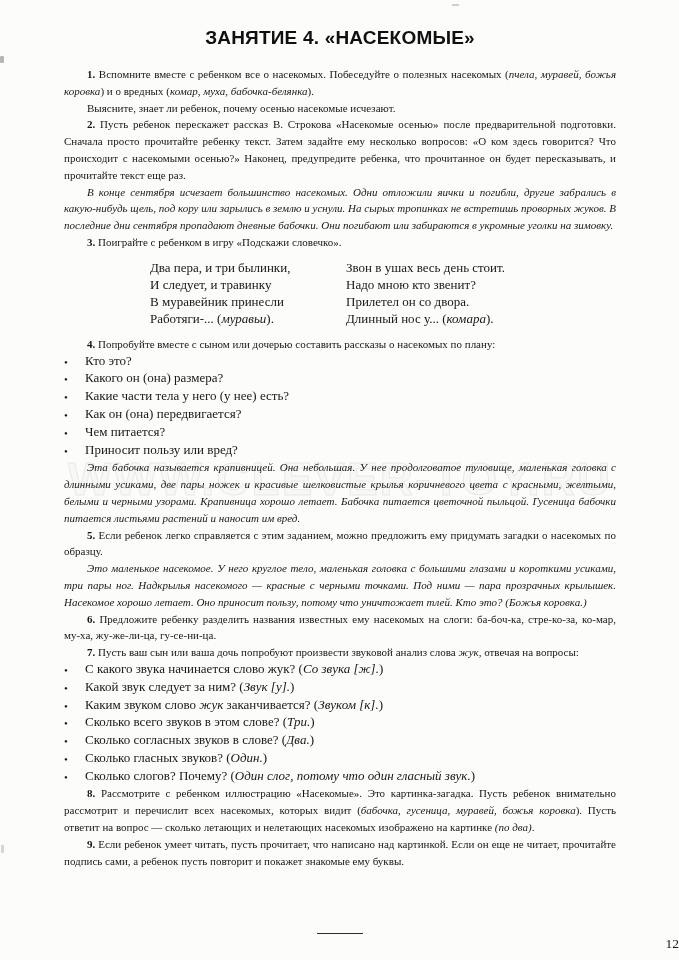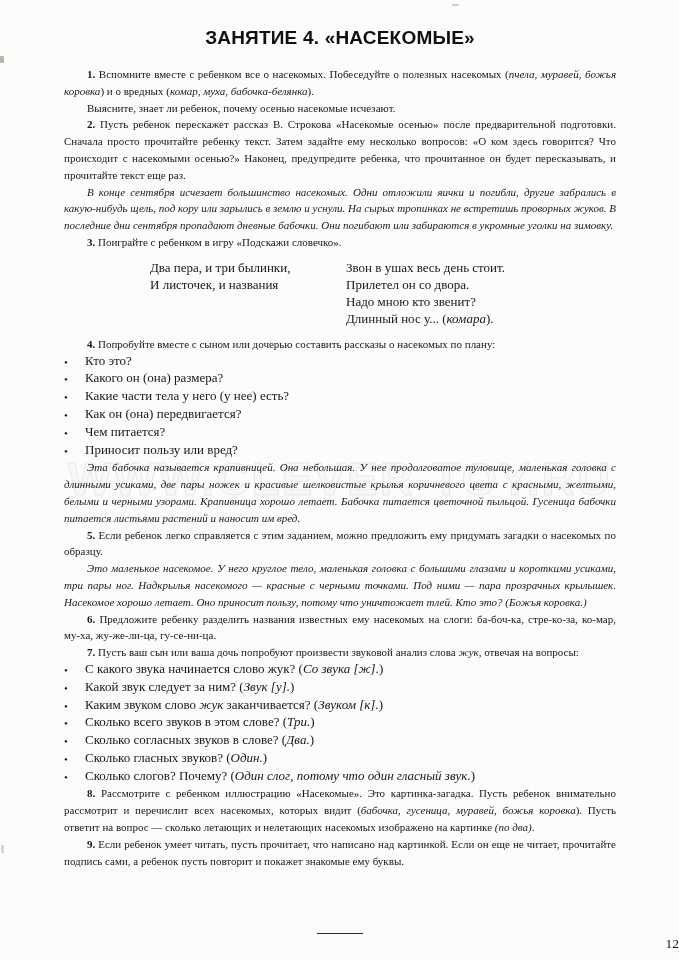--- a/index.html
+++ b/index.html
@@ -106,26 +106,28 @@
     <div class="page-title">ЗАНЯТИЕ 4. «НАСЕКОМЫЕ»</div>
     <div>
         <p class="para"><span class="run-b">1.</span><span class="run-r"> Вспомните вместе с ребенком все о насекомых. Побеседуйте о полезных насекомых (</span><span class="run-i">пчела, муравей, божья коровка</span><span class="run-r">) и о вредных (</span><span class="run-i">комар, муха, бабочка-белянка</span><span class="run-r">).</span></p>
         <p class="para"><span class="run-r">Выясните, знает ли ребенок, почему осенью насекомые исчезают.</span></p>
         <p class="para"><span class="run-b">2.</span><span class="run-r"> Пусть ребенок перескажет рассказ В. Строкова «Насекомые осенью» после предварительной подготовки. Сначала просто прочитайте ребенку текст. Затем задайте ему несколько вопросов: «О ком здесь говорится? Что происходит с насекомыми осенью?» Наконец, предупредите ребенка, что прочитанное он будет пересказывать, и прочитайте текст еще раз.</span></p>
         <p class="para"><span class="run-i">В конце сентября исчезает большинство насекомых. Одни отложили яички и погибли, другие забрались в какую-нибудь щель, под кору или зарылись в землю и уснули. На сырых тропинках не встретишь проворных жуков. В последние дни сентября пропадают дневные бабочки. Они погибают или забираются в укромные уголки на зимовку.</span></p>
         <p class="para"><span class="run-b">3.</span><span class="run-r"> Поиграйте с ребенком в игру «Подскажи словечко».</span></p>
         <div class="verse">
           <div class="verse-col left">
             <div class="verse-line"><span class="run-r">Два пера, и три былинки,</span></div>
-            <div class="verse-line"><span class="run-r">И листочек, и названия</span></div>
+            <div class="verse-line"><span class="run-r">И следует, и травинку</span></div>
+            <div class="verse-line"><span class="run-r">В муравейник принесли</span></div>
+            <div class="verse-line"><span class="run-r">Работяги-... (</span><span class="run-i">муравьи</span><span class="run-r">).</span></div>
           </div>
           <div class="verse-col right">
             <div class="verse-line"><span class="run-r">Звон в ушах весь день стоит.</span></div>
+            <div class="verse-line"><span class="run-r">Надо мною кто звенит?</span></div>
             <div class="verse-line"><span class="run-r">Прилетел он со двора.</span></div>
-            <div class="verse-line"><span class="run-r">Надо мною кто звенит?</span></div>
             <div class="verse-line"><span class="run-r">Длинный нос у... (</span><span class="run-i">комара</span><span class="run-r">).</span></div>
           </div>
         </div>
         <p class="para"><span class="run-b">4.</span><span class="run-r"> Попробуйте вместе с сыном или дочерью составить рассказы о насекомых по плану:</span></p>
         <div class="bullets">
           <div class="bullet-row">
             <span class="bullet-marker">•</span>
             <span class="bullet-text"><span class="run-r">Кто это?</span></span>
           </div>
           <div class="bullet-row">

